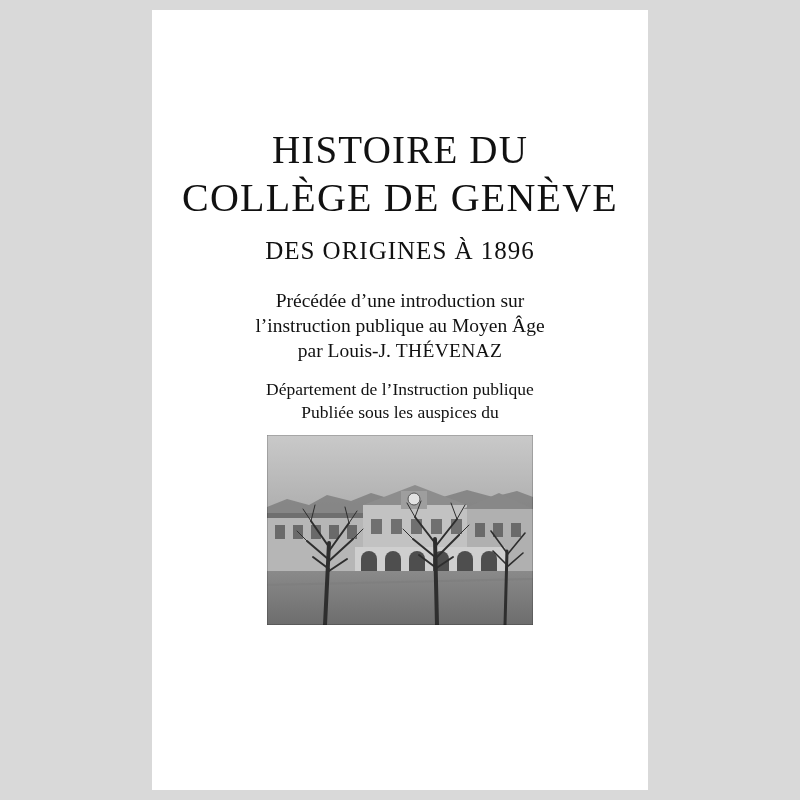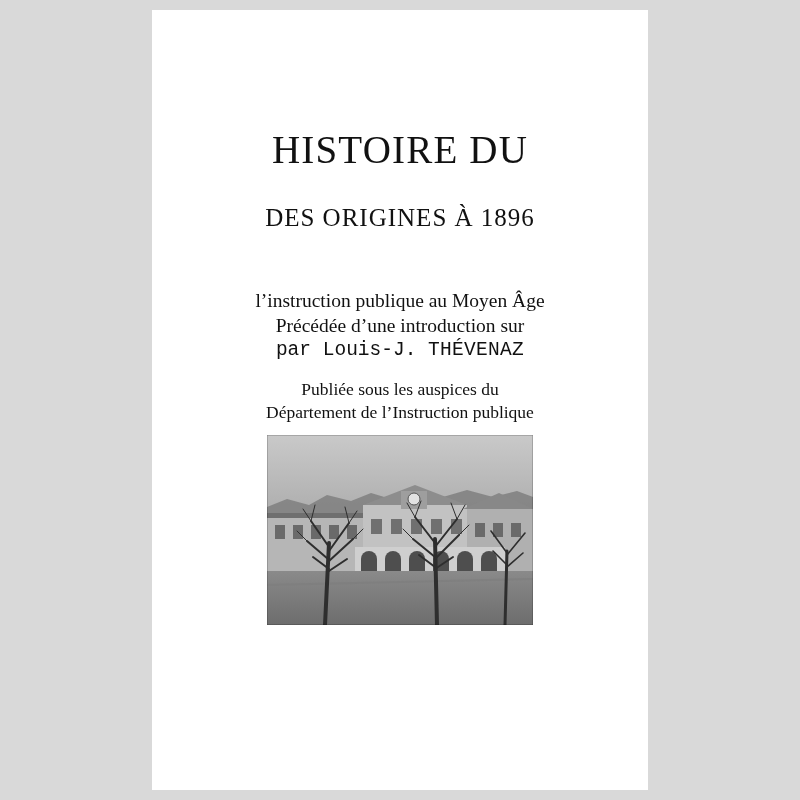--- a/index.html
+++ b/index.html
@@ -69,42 +69,42 @@
 
   .title-line-2 {
     font-size: 40px;
     margin-top: -2px;
   }
 
   .subtitle {
     font-family: "Liberation Serif", serif;
     font-size: 25px;
     letter-spacing: 1px;
-    margin: 29px 0 0 0;
+    margin: 14px 0 0 0;
     text-transform: uppercase;
     color: #111111;
   }
 
   .credits {
     position: absolute;
     left: 0;
     top: 278px;
     width: 100%;
     text-align: center;
     color: #111111;
   }
 
   .credits .line {
     font-family: "Liberation Serif", serif;
     font-size: 19.5px;
     line-height: 25px;
   }
 
   .credits .author {
-    font-family: Liberation Mono, monospace;
+    font-family: Liberation Serif, serif;
     font-size: 19.5px;
     line-height: 25px;
   }
 
   .credits .author .name {
     font-variant: small-caps;
     letter-spacing: 0.3px;
   }
 
   .auspices {
@@ -154,32 +154,33 @@
 
 <div class="page-frame">
 
   <div class="grey-bg"></div>
 
   <div class="book-cover">
     <div class="cover-inner">
 
       <div class="title-block">
         <div class="title-line-1">HISTOIRE DU</div>
+        <div class="title-line-2">COLLÈGE DE GENÈVE</div>
         <div class="subtitle">DES ORIGINES À 1896</div>
       </div>
 
       <div class="credits">
+        <div class="line">Précédée d’une introduction sur</div>
         <div class="line">l’instruction publique au Moyen Âge</div>
-        <div class="line">Précédée d’une introduction sur</div>
         <div class="author"><span>par Louis-J. </span><span class="name">THÉVENAZ</span></div>
       </div>
 
       <div class="auspices">
+        <div class="line">Département de l’Instruction publique</div>
         <div class="line">Publiée sous les auspices du</div>
-        <div class="line">Département de l’Instruction publique</div>
       </div>
 
       <div class="photo">
         <svg width="266" height="190" viewBox="0 0 266 190" xmlns="http://www.w3.org/2000/svg" role="img">
           <defs>
             <linearGradient id="skyGrad" x1="0" y1="0" x2="0" y2="1">
               <stop offset="0%" stop-color="#c9c9c9"></stop>
               <stop offset="100%" stop-color="#a3a3a3"></stop>
             </linearGradient>
             <linearGradient id="groundGrad" x1="0" y1="0" x2="0" y2="1">

